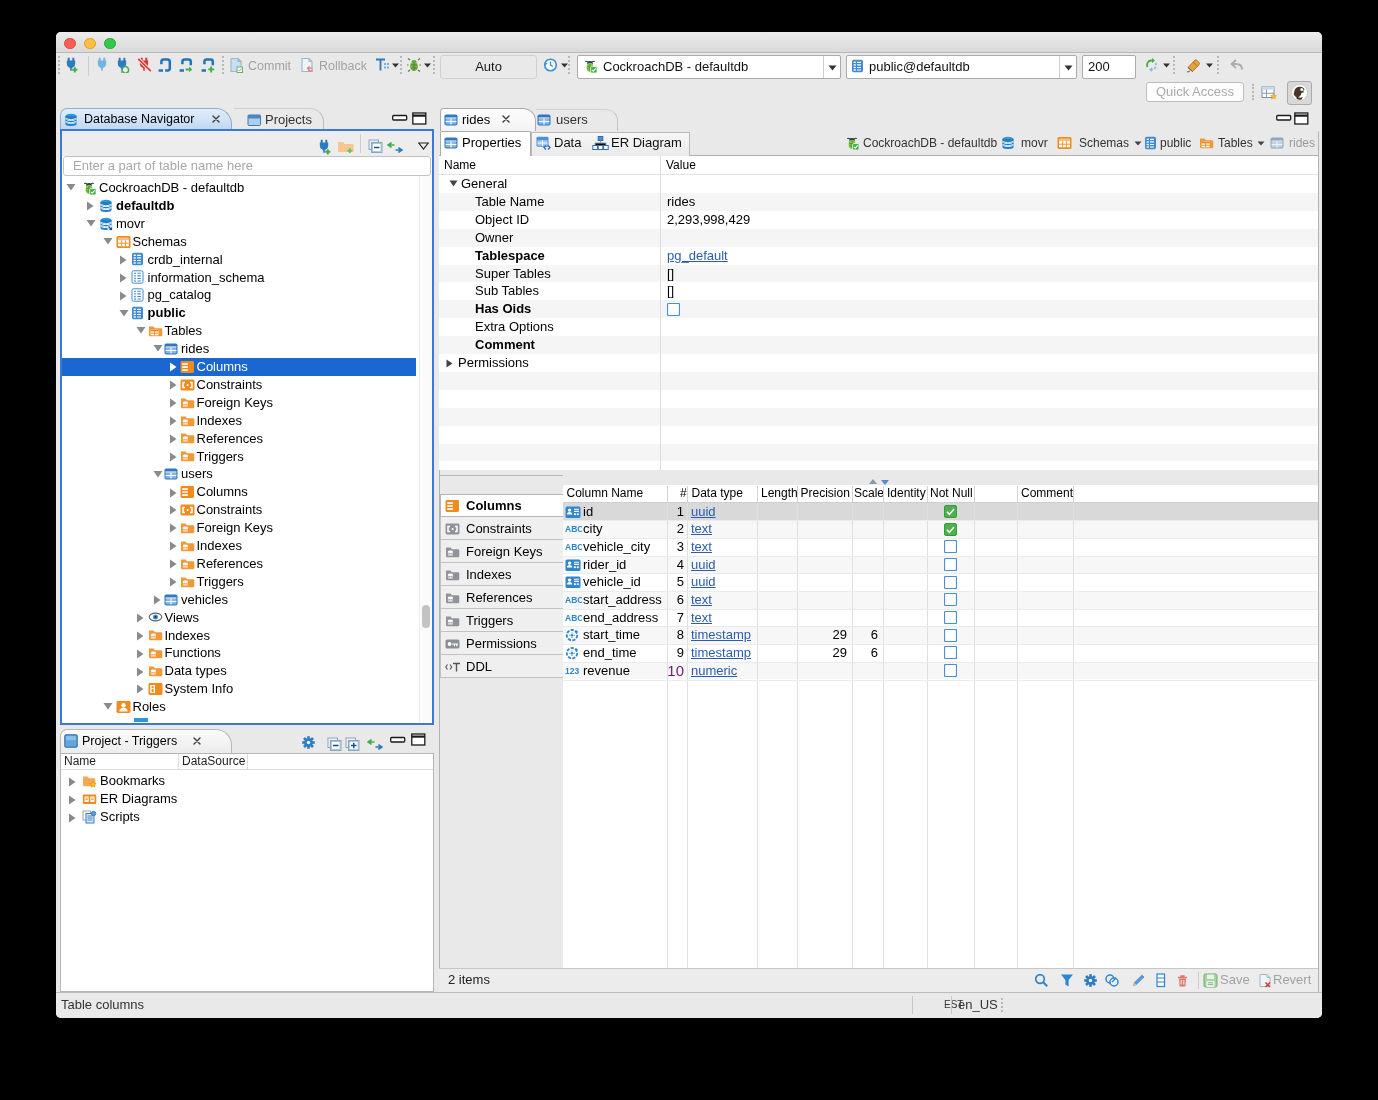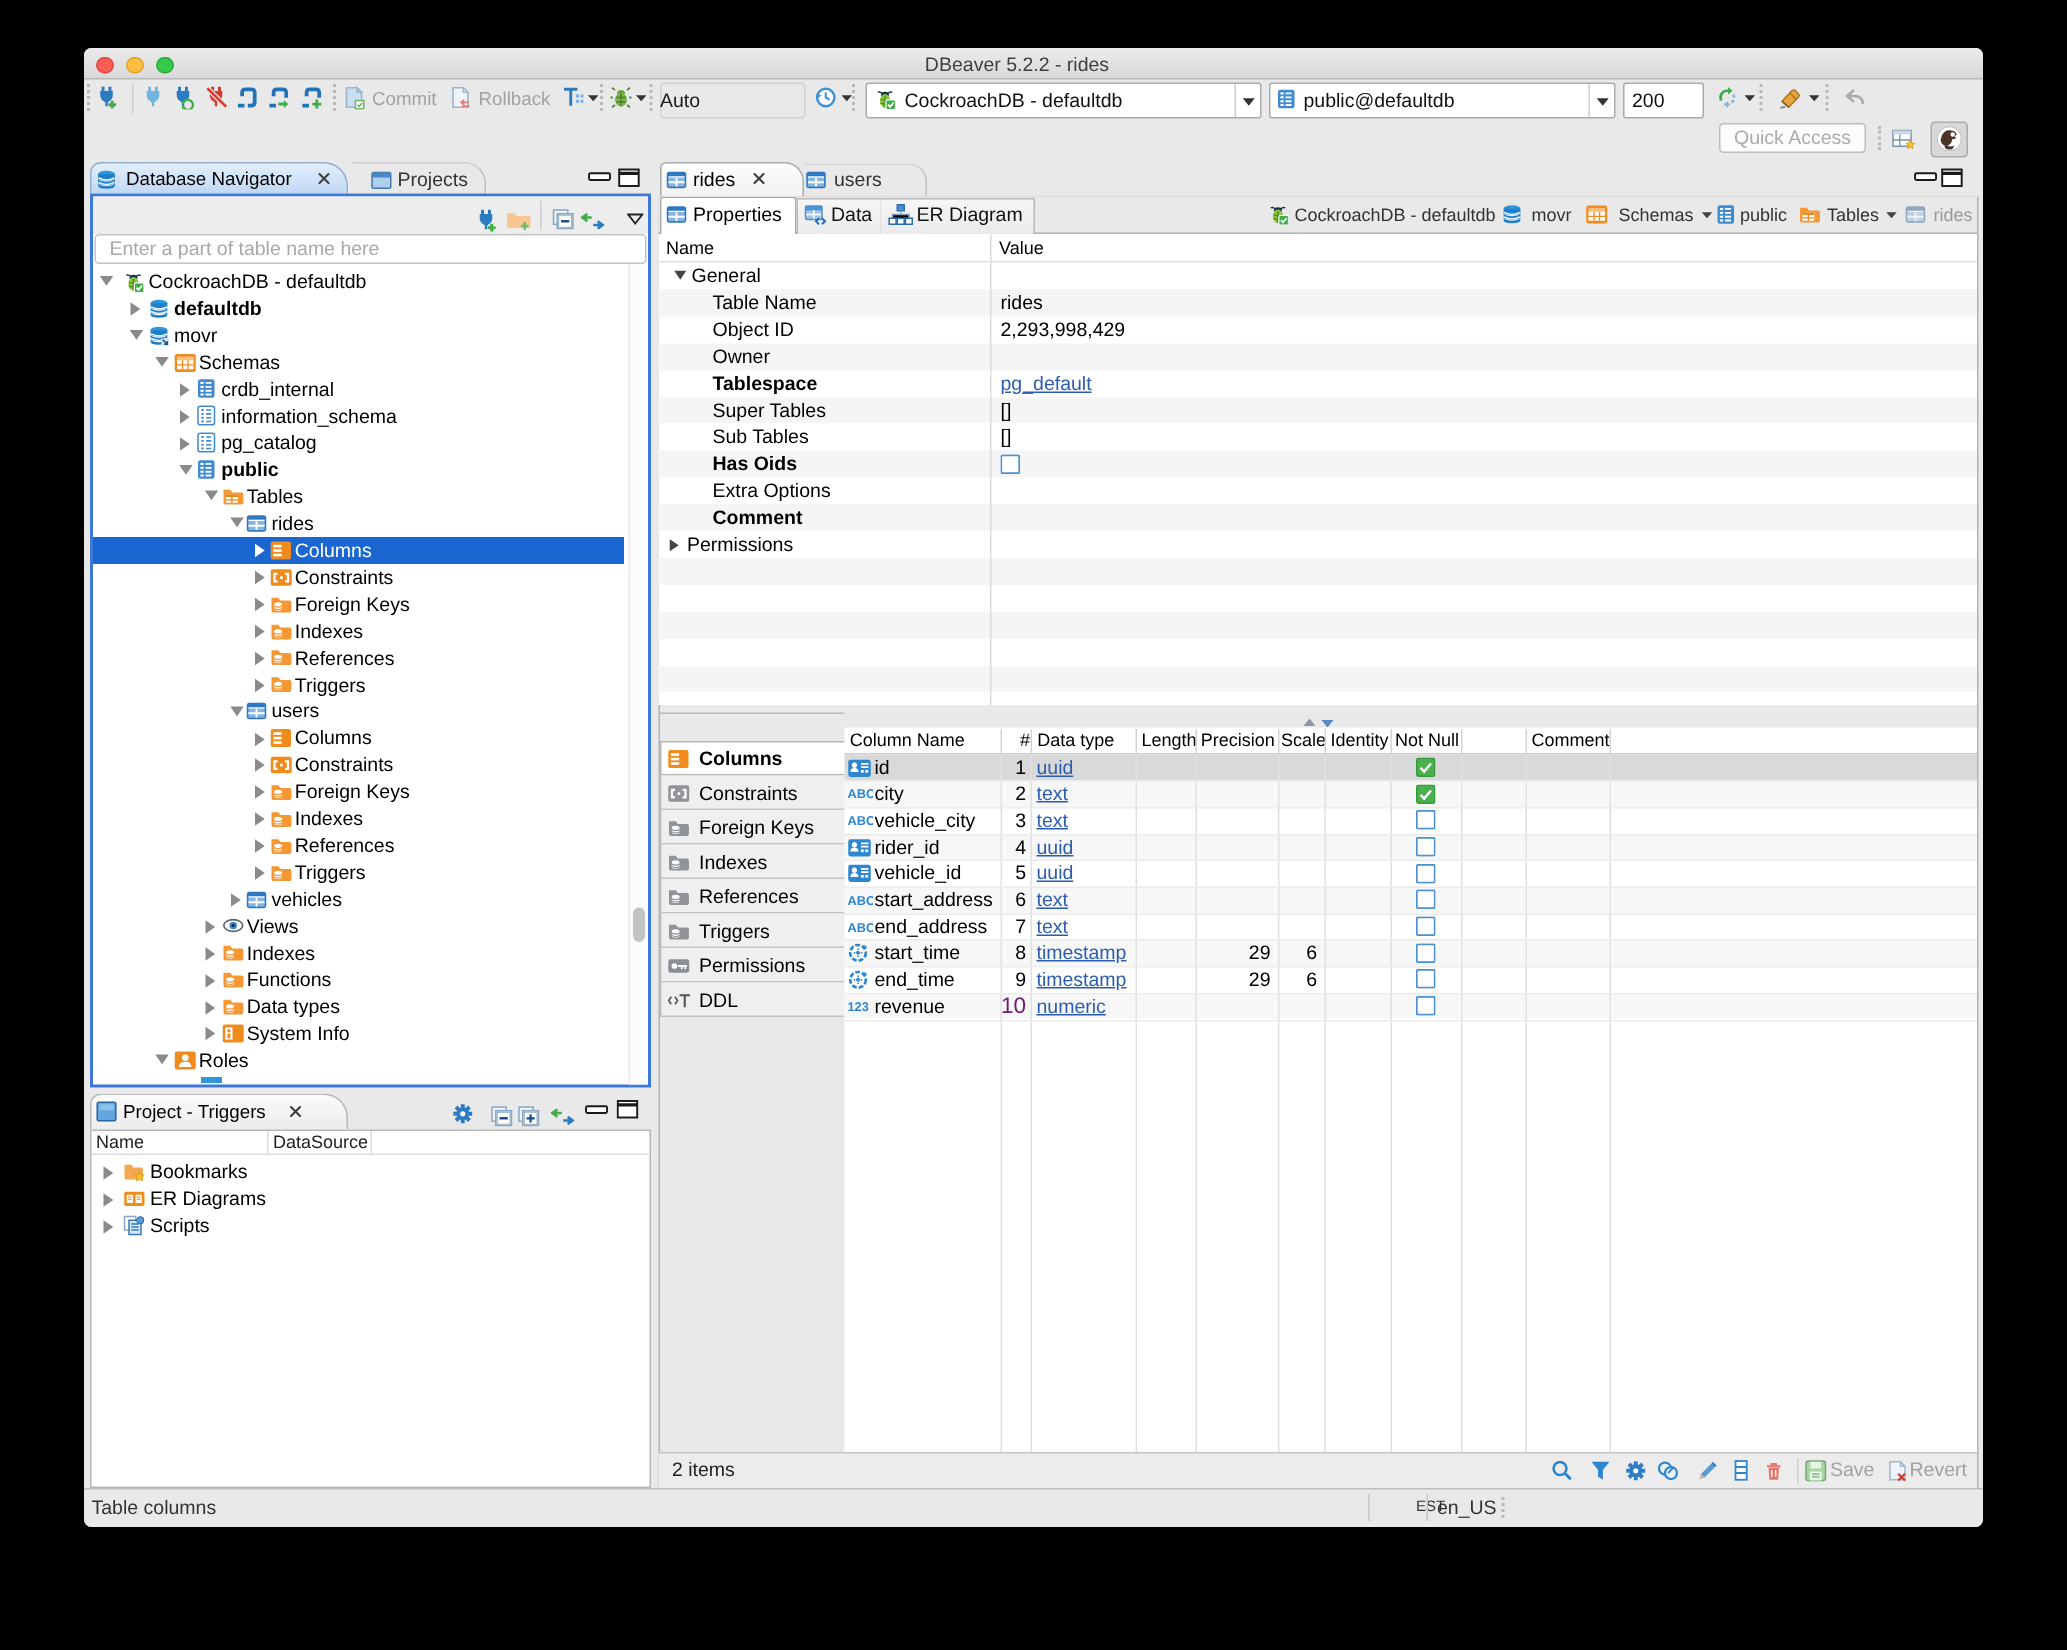--- a/index.html
+++ b/index.html
@@ -1,21 +1,20 @@
 <!DOCTYPE html>
 <html><head><meta charset="utf-8"><style>
 *{margin:0;padding:0;box-sizing:border-box;}
 body{background:#000;width:1378px;height:1100px;overflow:hidden;font-family:"Liberation Sans",sans-serif;-webkit-font-smoothing:antialiased;}
 </style></head><body>
 <div style="position:absolute;left:56px;top:32px;width:1266px;height:986px;background:#e9e9e9;border-radius:5px;overflow:hidden;">
 <div style="position:absolute;left:0;top:0;width:1266px;height:21px;background:linear-gradient(#ececec,#d9d9d9);border-bottom:1px solid #b9b9b9;"></div>
 <div style="position:absolute;left:8px;top:5.5px;width:11.5px;height:11.5px;border-radius:50%;background:#fc5d57;border:0.5px solid #e2463d;"></div>
 <div style="position:absolute;left:28px;top:5.5px;width:11.5px;height:11.5px;border-radius:50%;background:#fdbe41;border:0.5px solid #dfa023;"></div>
 <div style="position:absolute;left:48px;top:5.5px;width:11.5px;height:11.5px;border-radius:50%;background:#35c84a;border:0.5px solid #27aa35;"></div>
-<div style="position:absolute;left:0px;top:0px;height:21px;line-height:21px;font-size:13px;color:#3f3f3f;font-weight:400;white-space:nowrap;width:1244px;text-align:center;">DBeaver 5.2.2 - rides</div>
 <div style="position:absolute;left:2px;top:24px;width:3px;height:18px;border-left:2px dotted #b8b8b8;"></div>
 <div style="position:absolute;left:8px;top:25px;line-height:0"><svg width="16" height="16" viewBox="0 0 16 16">
         <path d="M4.7 0.8v3.4 M9.3 0.8v3.4" stroke="#2b7bc0" stroke-width="2"></path>
         <path d="M2.8 3.6 h8.4 v2.6 q0 3.6-2.8 4.4 v0.6 h-2.8 v-0.6 Q2.8 9.8 2.8 6.2 Z" fill="#2b7bc0"></path>
         <path d="M7 11v2.8" stroke="#2b7bc0" stroke-width="1.6"></path>
         <path d="M10.8 10.2v5.2 M8.2 12.8h5.2" stroke="#3fae49" stroke-width="2"></path>
       </svg></div>
 <div style="position:absolute;left:32px;top:24px;width:1px;height:20px;background:#cdcdcd;"></div>
 <div style="position:absolute;left:39px;top:25px;line-height:0"><svg width="16" height="16" viewBox="0 0 16 16">
         <path d="M4.7 0.8v3.4 M9.3 0.8v3.4" stroke="#72b6e0" stroke-width="2"></path>
@@ -80,21 +79,21 @@
         <path d="M4 3l-2-1.5 M12 3l2-1.5 M2.5 8H1 M13.5 8H15 M4 13l-2 1.5 M12 13l2 1.5" stroke="#58823c" stroke-width="1.2"></path>
         <ellipse cx="8" cy="5" rx="2.6" ry="2" fill="#69a23f"></ellipse>
         <ellipse cx="8" cy="9.5" rx="4" ry="4.5" fill="#7ab648"></ellipse>
         <path d="M8 5v9 M4.8 8h6.4 M5 11h6" stroke="#4e7a2e" stroke-width="0.9"></path>
       </svg></div>
 <div style="position:absolute;left:368px;top:31px;line-height:0"><svg width="7" height="5" viewBox="0 0 7 5">
         <polygon points="0,0.5 7,0.5 3.5,4.5" fill="#333"></polygon>
       </svg></div>
 <div style="position:absolute;left:377px;top:24px;width:3px;height:18px;border-left:2px dotted #b8b8b8;"></div>
 <div style="position:absolute;left:384px;top:23px;width:97px;height:24px;border:1px solid #d0d0d0;border-radius:3px;background:#e9e9e9;"></div>
-<div style="position:absolute;left:384px;top:23px;height:24px;line-height:24px;font-size:13px;color:#1a1a1a;font-weight:400;white-space:nowrap;width:97px;text-align:left;">Auto</div>
+<div style="position:absolute;left:384px;top:23px;height:24px;line-height:24px;font-size:13px;color:#1a1a1a;font-weight:400;white-space:nowrap;width:97px;text-align:center;">Auto</div>
 <div style="position:absolute;left:486px;top:25px;line-height:0"><svg width="17" height="16" viewBox="0 0 17 16">
         <circle cx="8.5" cy="8" r="5.8" fill="#fff" stroke="#3d8fd6" stroke-width="1.6"></circle>
         <path d="M8.5 4.5V8l2.5 1.5" stroke="#3d8fd6" stroke-width="1.4" fill="none"></path>
         <path d="M2.2 5.5l1.2 2.8 2.4-1.8z" fill="#3d8fd6"></path>
       </svg></div>
 <div style="position:absolute;left:505px;top:31px;line-height:0"><svg width="7" height="5" viewBox="0 0 7 5">
         <polygon points="0,0.5 7,0.5 3.5,4.5" fill="#333"></polygon>
       </svg></div>
 <div style="position:absolute;left:512px;top:24px;width:3px;height:18px;border-left:2px dotted #b8b8b8;"></div>
 <div style="position:absolute;left:521px;top:23px;width:264px;height:24px;border:1px solid #ababab;border-radius:2px;background:#fff;"></div>

